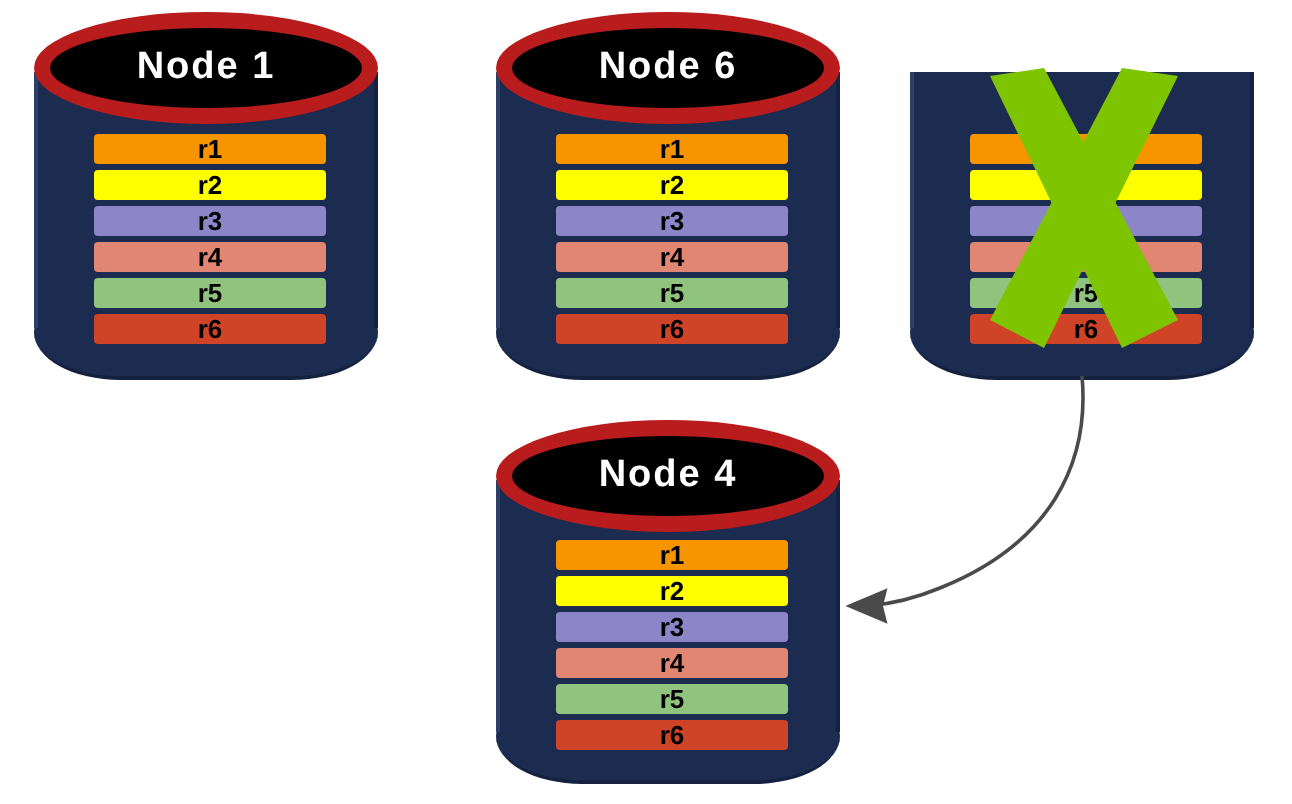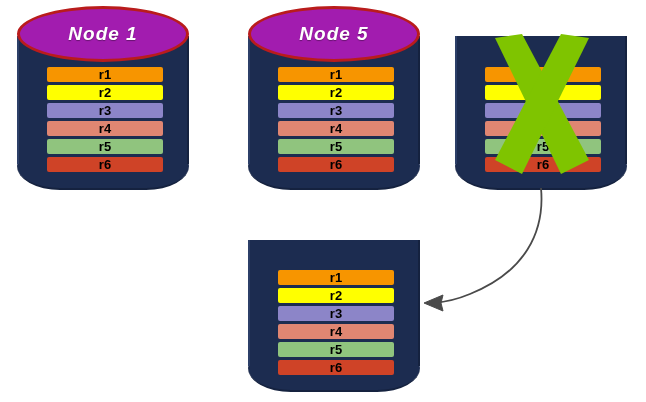--- a/index.html
+++ b/index.html
@@ -42,28 +42,27 @@
     right: 0;
     background: #1c2c50;
     border-radius: 50% / 100%;
     border-bottom: 2px solid #15223f;
     box-sizing: border-box;
   }
   .cyl-top {
     position: absolute;
     left: 0;
     right: 0;
-    background: #a21caf;
+    background: #000000;
     border-radius: 50%;
-    border: 3px solid #b91c1c;
+    border: 8px solid #b91c1c;
     box-sizing: border-box;
     display: flex;
     align-items: center;
     justify-content: center;
-    font-style: italic;
   }
   .cyl-title {
     color: #ffffff;
     font-weight: bold;
     letter-spacing: 1px;
     text-shadow: 0 1px 1px rgba(0,0,0,0.35);
     white-space: nowrap;
   }
 
   .rows {
@@ -134,21 +133,21 @@
       <div class="row-bar" style="height:15px; background:#cf4327;">
         <span class="row-label" style="font-size:13px;">r6</span>
       </div>
     </div>
   </div>
 
   <div class="node" id="node-2" style="left:248px; top:6px; width:172px; height:184px;">
     <div class="cyl-bottom" style="top:136px; height:48px;"></div>
     <div class="cyl-body" style="top:30px; height:128px;"></div>
     <div class="cyl-top" style="top:0px; height:56px;">
-      <span class="cyl-title" style="font-size:19px;">Node  5</span>
+      <span class="cyl-title" style="font-size:19px;">Node  6</span>
     </div>
     <div class="rows" style="top:61px; left:30px; right:26px; gap:3px;">
       <div class="row-bar" style="height:15px; background:#f79500;">
         <span class="row-label" style="font-size:13px;">r1</span>
       </div>
       <div class="row-bar" style="height:15px; background:#ffff00;">
         <span class="row-label" style="font-size:13px;">r2</span>
       </div>
       <div class="row-bar" style="height:15px; background:#8c85c8;">
         <span class="row-label" style="font-size:13px;">r3</span>
@@ -191,20 +190,23 @@
 
     <svg class="x-mark" style="left:22px; top:26px;" width="130" height="148" viewBox="0 0 130 148">
       <path d="M18 6 L45 2 L112 128 L84 142 Z" fill="#7fc400"></path>
       <path d="M112 6 L84 2 L18 128 L45 142 Z" fill="#7fc400"></path>
     </svg>
   </div>
 
   <div class="node" id="node-4" style="left:248px; top:210px; width:172px; height:182px;">
     <div class="cyl-bottom" style="top:134px; height:48px;"></div>
     <div class="cyl-body" style="top:30px; height:126px;"></div>
+    <div class="cyl-top" style="top:0px; height:56px;">
+      <span class="cyl-title" style="font-size:19px;">Node  4</span>
+    </div>
     <div class="rows" style="top:60px; left:30px; right:26px; gap:3px;">
       <div class="row-bar" style="height:15px; background:#f79500;">
         <span class="row-label" style="font-size:13px;">r1</span>
       </div>
       <div class="row-bar" style="height:15px; background:#ffff00;">
         <span class="row-label" style="font-size:13px;">r2</span>
       </div>
       <div class="row-bar" style="height:15px; background:#8c85c8;">
         <span class="row-label" style="font-size:13px;">r3</span>
       </div>

